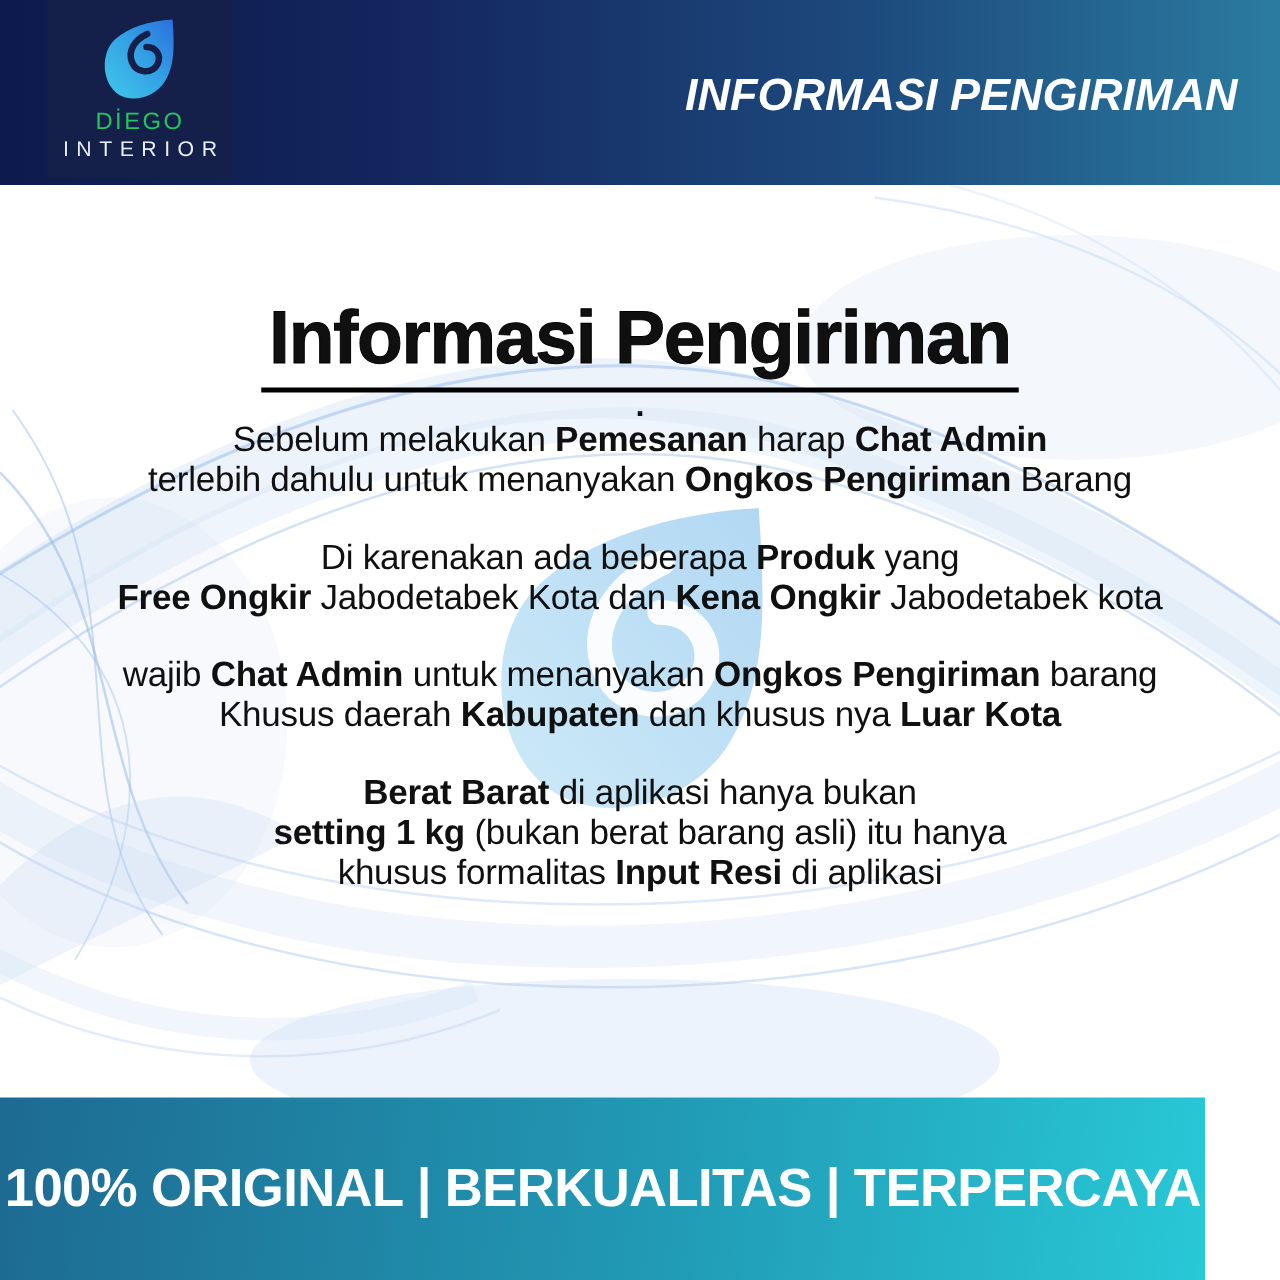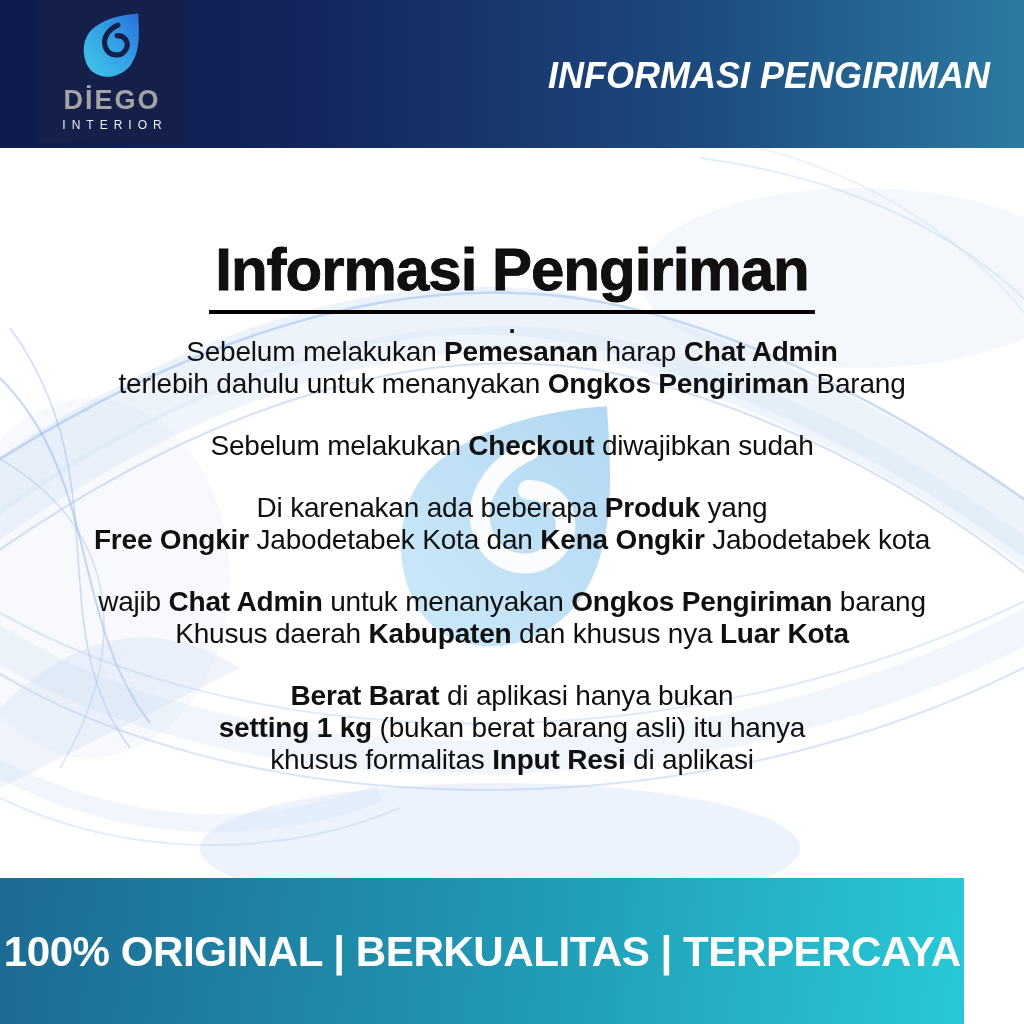--- a/index.html
+++ b/index.html
@@ -15,24 +15,24 @@
     background:linear-gradient(90deg,#0d1a4d 0%,#13255c 30%,#1d4a7e 68%,#2b7ba1 100%);
     box-shadow:0 2px 0 rgba(150,180,220,.35);
   }
   .logo-box{
     position:absolute;left:38px;top:0;width:148px;height:143px;
     background:#141f4a;display:flex;flex-direction:column;
     align-items:center;justify-content:center;
   }
   .logo-svg{width:58px;height:70px;margin-bottom:5px;}
   .brand-name{
-    color:#a3a3a3;font-size:27px;font-weight:bold;letter-spacing:2px;line-height:1.05;
+    color:#22c55e;font-size:19px;font-weight:normal;letter-spacing:2px;line-height:1.05;
   }
   .brand-sub{
-    color:#e8eef8;font-size:12px;font-weight:400;letter-spacing:6px;
+    color:#e8eef8;font-size:17px;font-weight:400;letter-spacing:6px;
     margin-top:3px;text-indent:6px;
   }
   .header-title{
     position:absolute;right:34px;top:55px;
     color:#ffffff;font-size:36px;font-weight:800;font-style:italic;
     letter-spacing:0px;white-space:nowrap;
   }
 
   
   .body-area{
@@ -138,21 +138,20 @@
       <div>
         <span class="page-title">Informasi Pengiriman</span>
       </div>
       <div class="title-dot">.</div>
       <div class="paragraphs" id="paragraphs">
           <div class="para">
             <div class="line"><span>Sebelum melakukan </span><span class="b">Pemesanan</span><span> harap </span><span class="b">Chat Admin</span></div>
             <div class="line"><span>terlebih dahulu untuk menanyakan </span><span class="b">Ongkos Pengiriman</span><span> Barang</span></div>
           </div>
           <div class="para">
-            <div class="line"><span>Sebelum melakukan </span><span class="b">Checkout</span><span> diwajibkan sudah</span></div>
           </div>
           <div class="para">
             <div class="line"><span>Di karenakan ada beberapa </span><span class="b">Produk</span><span> yang</span></div>
             <div class="line"><span class="b">Free Ongkir</span><span> Jabodetabek Kota dan </span><span class="b">Kena Ongkir</span><span> Jabodetabek kota</span></div>
           </div>
           <div class="para">
             <div class="line"><span>wajib </span><span class="b">Chat Admin</span><span> untuk menanyakan </span><span class="b">Ongkos Pengiriman</span><span> barang</span></div>
             <div class="line"><span>Khusus daerah </span><span class="b">Kabupaten</span><span> dan khusus nya </span><span class="b">Luar Kota</span></div>
           </div>
           <div class="para">

